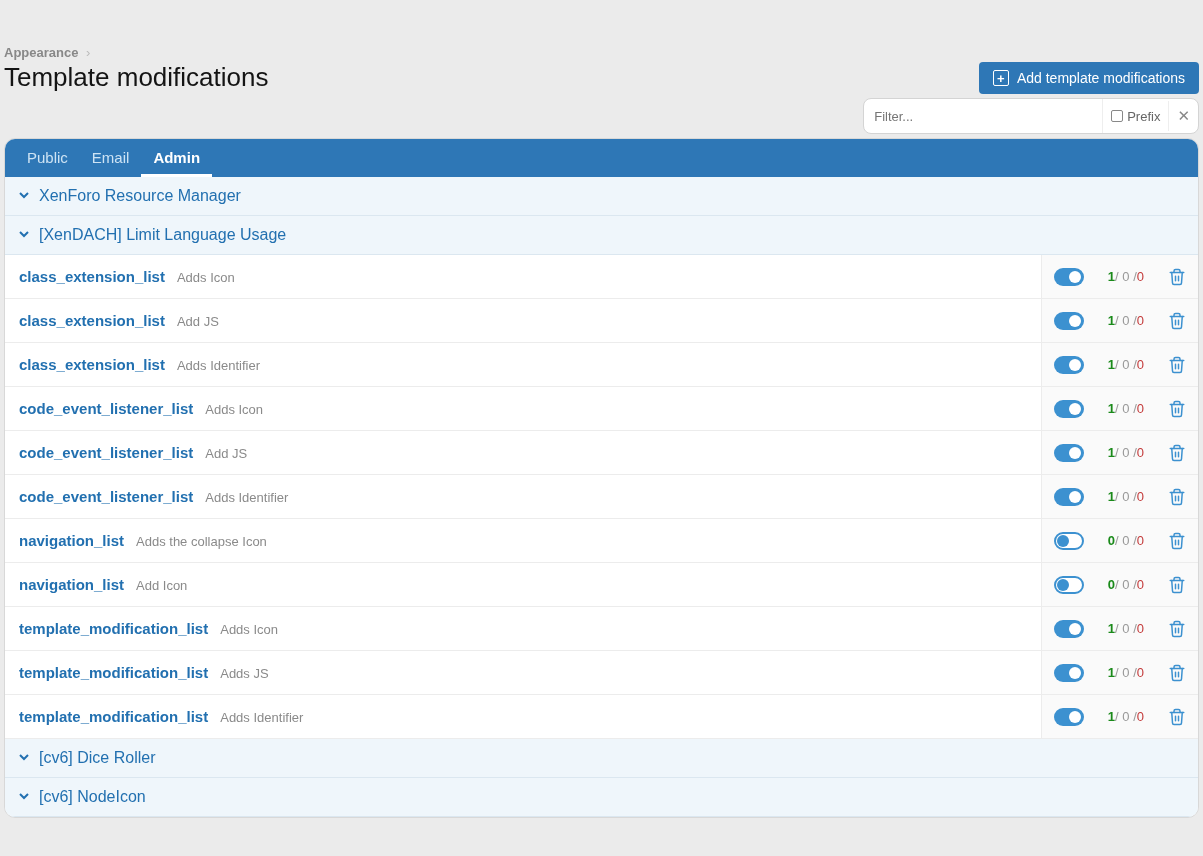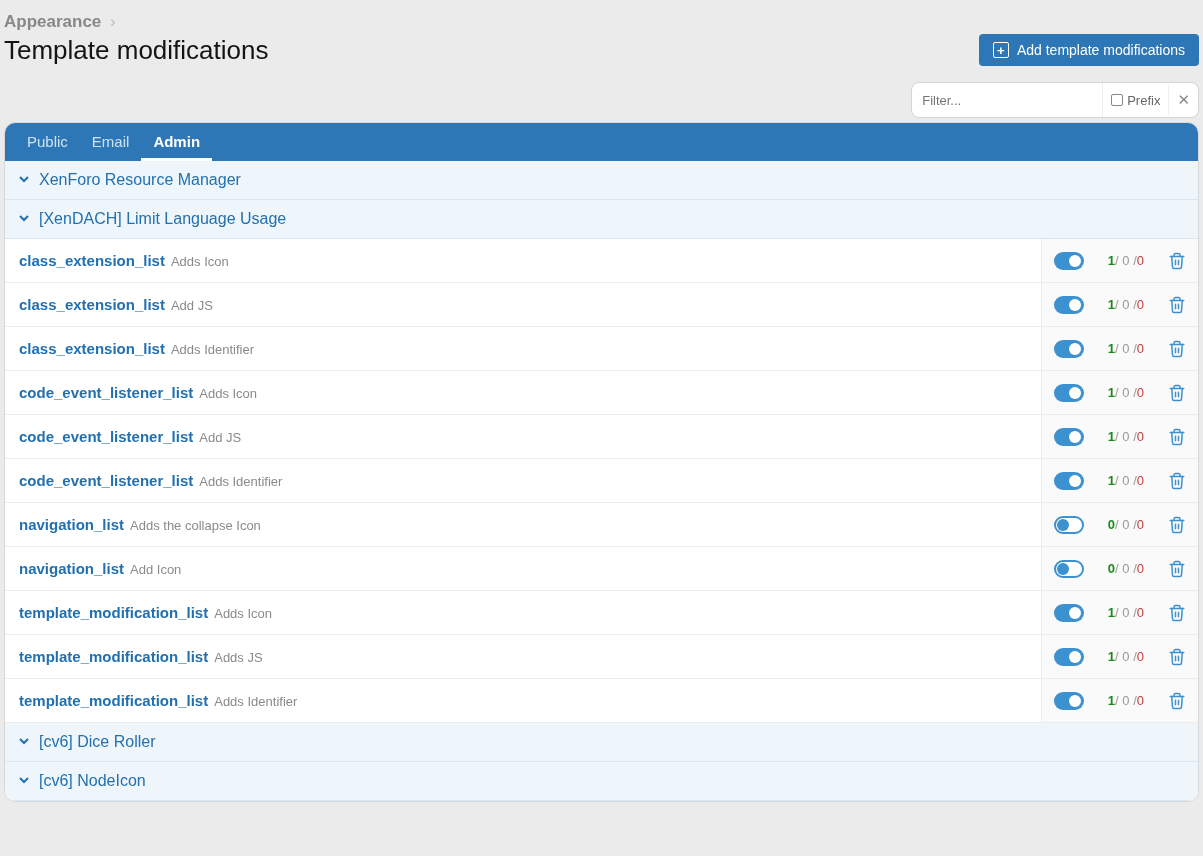--- a/index.html
+++ b/index.html
@@ -1,38 +1,38 @@
 <!DOCTYPE html>
 <html><head>
 <meta charset="utf-8">
 <style>
 * { box-sizing: border-box; margin: 0; padding: 0; }
 body { font-family: 'Segoe UI', Arial, sans-serif; background: #ebebeb; color: #2c2c2c; font-size: 14px; }
 .container { padding: 8px 4px; }
-.breadcrumb { font-size: 17px; color: #888; padding: 4px 0 2px 0; font-weight: 600; }
+.breadcrumb { font-size: 13px; color: #888; padding: 4px 0 2px 0; font-weight: 600; margin-top: 33px; }
 .breadcrumb .sep { color: #bbb; margin-left: 4px; font-weight: normal; }
-.header-row { display: flex; align-items: center; justify-content: space-between; margin-bottom: 16px; gap: 32px; }
+.header-row { display: flex; justify-content: space-between; margin-bottom: 4px; gap: 32px; }
 .page-title { font-size: 26px; font-weight: 400; color: #141414; }
 .btn-primary { background: #2e77b6; color: #fff; border: none; border-radius: 4px; padding: 8px 14px; font-size: 14px; cursor: pointer; display: inline-flex; align-items: center; gap: 8px; }
 .plus-box { width: 16px; height: 16px; border: 1.5px solid #fff; border-radius: 2px; display: inline-flex; align-items: center; justify-content: center; font-size: 13px; line-height: 1; font-weight: bold; }
 .filter-row { display: flex; justify-content: flex-end; margin-bottom: 4px; }
 .filter-box { display: flex; align-items: center; border: 1px solid #d4d4d4; background: #fff; border-radius: 8px; padding: 0; }
 .filter-input { border: none; outline: none; padding: 6px 10px; font-size: 13px; width: 190px; background: transparent; }
-.filter-prefix { display: flex; align-items: center; gap: 4px; padding: 0 8px; color: #666; font-size: 13px; cursor: pointer; border-left: 1px solid #eee; height: 34px; }
+.filter-prefix { display: flex; align-items: center; gap: 4px; padding: 0 8px; color: #666; font-size: 13px; cursor: pointer; border-left: 1px solid #eee; height: 34px; margin-left: 48px; }
 .checkbox-empty { width: 12px; height: 12px; border: 1.5px solid #888; border-radius: 2px; display: inline-block; }
 .filter-clear { padding: 0 8px; color: #888; cursor: pointer; font-size: 15px; border-left: 1px solid #eee; height: 30px; display:flex; align-items:center; }
 .panel { background: #fff; border: 1px solid #d8d8d8; border-radius: 11px; overflow: hidden; }
 .tabs { background: #2e77b6; display: flex; padding: 0 10px; }
 .tab { color: #cde3f4; padding: 10px 12px 8px; cursor: pointer; font-size: 15px; border-bottom: 3px solid transparent; }
 .tab.active { color: #fff; font-weight: 600; border-bottom-color: #fff; }
 .section-header { background: #eff6fb; border-bottom: 1px solid #dbe7f0; padding: 10px 12px; display: flex; align-items: center; gap: 8px; cursor: pointer; color: #2270b0; font-size: 16px; }
 .section-header .chev { width: 14px; text-align: center; }
 .row { display: flex; align-items: stretch; border-bottom: 1px solid #ececec; }
 .row:last-child { border-bottom: none; }
-.row-main { flex: 1; padding: 13px 14px; display: flex; align-items: baseline; gap: 6px; cursor: pointer; }
+.row-main { flex: 1; padding: 13px 14px; display: flex; align-items: baseline; gap: 12px; cursor: pointer; }
 .row-main .name { color: #2270b0; font-weight: 700; font-size: 15px; }
 .row-main.disabled .name { color: #2270b0; }
 .row-main .desc { color: #8a8a8a; font-size: 13px; }
 .row-controls { display: flex; align-items: center; border-left: 1px solid #ececec; background: #fafafa; }
 .ctrl-cell { padding: 0 12px; display: flex; align-items: center; justify-content: center; height: 100%; }
 .toggle { width: 30px; height: 18px; border-radius: 10px; position: relative; cursor: pointer; }
 .toggle.on { background: #3c91d0; }
 .toggle.off { background: #fff; border: 2px solid #3c91d0; }
 .toggle .knob { position: absolute; width: 12px; height: 12px; border-radius: 50%; top: 3px; }
 .toggle.on .knob { background: #fff; right: 3px; }

